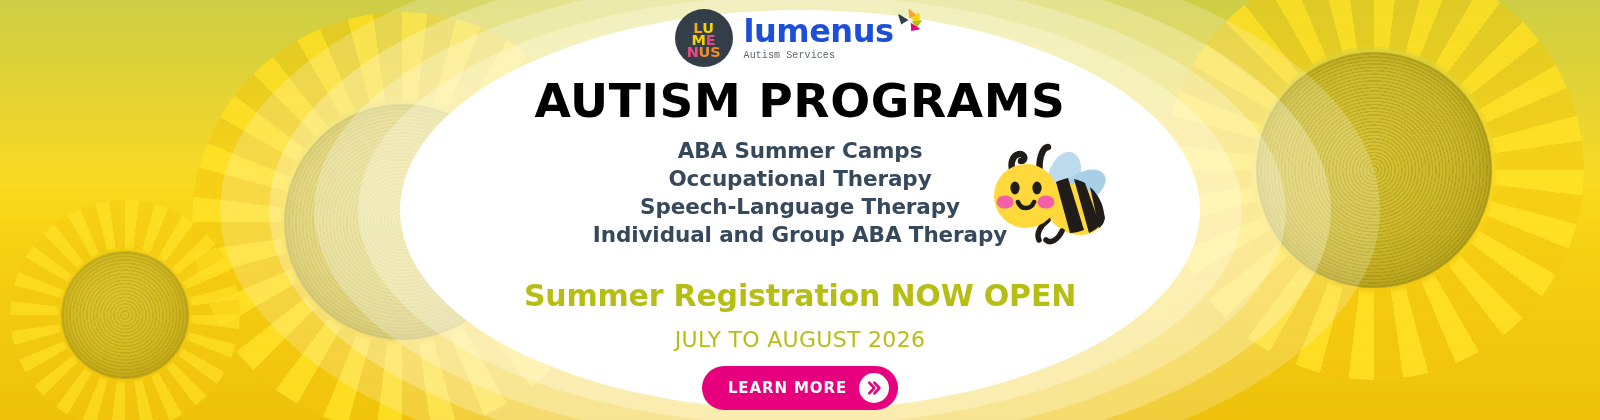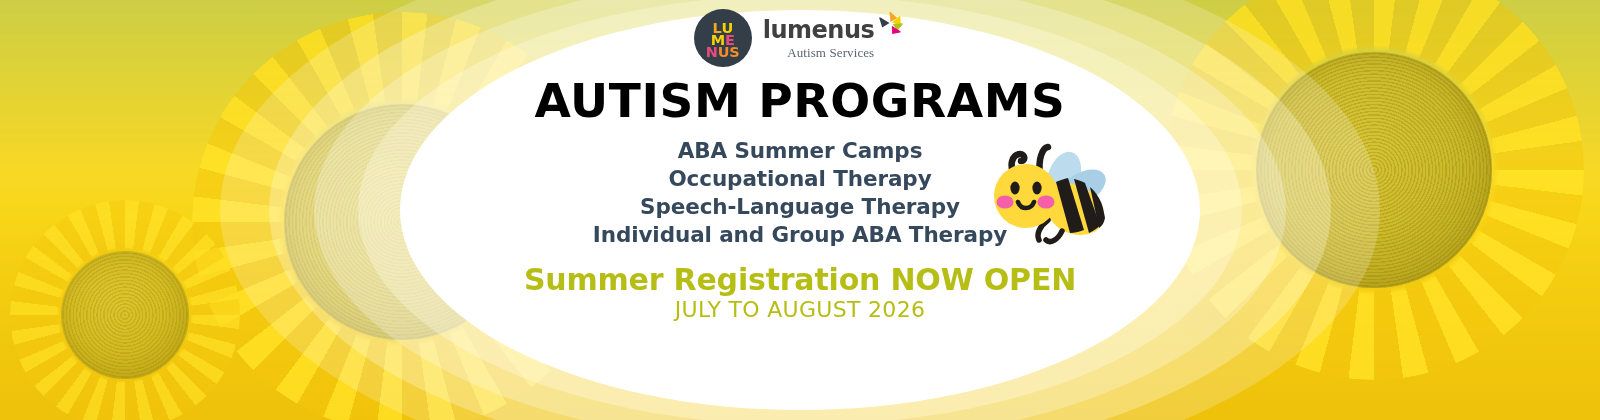--- a/index.html
+++ b/index.html
@@ -164,35 +164,34 @@
   .lm-u { color: #F5D200; }
   .lm-m { color: #F5D200; }
   .lm-e { color: #E8497F; }
   .lm-n { color: #E8497F; }
   .lm-us { color: #F28C28; }
 
   .logo-text { display: flex; align-items: flex-start; gap: 2px; }
   .logo-words { text-align: left; line-height: 1; }
   .logo-word {
     font-family: "DejaVu Sans", sans-serif;
-    font-size: 24px;
-    font-weight: 700;
-    color: #404040;
+    font-size: 32px;
+    font-weight: 700;
+    color: #1d4ed8;
     letter-spacing: -0.5px;
     display: block;
   }
   .logo-sub {
-    font-family: Liberation Serif, serif;
-    font-size: 13px;
+    font-family: Liberation Mono, monospace;
+    font-size: 10px;
     font-weight: 400;
     color: #5B6670;
     display: block;
     margin-top: 4px;
     letter-spacing: .1px;
-    text-align: right;
   }
   .logo-burst { width: 30px; height: 34px; margin-top: -6px; flex: none; }
 
   
   .headline {
     margin-top: 10px;
     font-family: "DejaVu Sans", sans-serif;
     font-weight: 700;
     font-size: 47px;
     letter-spacing: .6px;
@@ -206,32 +205,32 @@
     font-family: "DejaVu Sans", sans-serif;
     font-weight: 700;
     font-size: 21.5px;
     line-height: 1.31;
     color: #36485C;
     letter-spacing: -.1px;
   }
 
   
   .registration {
-    margin-top: 14px;
+    margin-top: 30px;
     font-family: "DejaVu Sans", sans-serif;
     font-weight: 700;
     font-size: 30px;
     color: #B6BE15;
     line-height: 1.05;
     letter-spacing: -.2px;
   }
 
   
   .dates {
-    margin-top: 2px;
+    margin-top: 16px;
     display: flex;
     gap: 40px;
     justify-content: center;
     font-family: "DejaVu Sans", sans-serif;
     font-weight: 400;
     font-size: 22px;
     color: #B6BE15;
     letter-spacing: .3px;
   }
 
@@ -346,20 +345,29 @@
       <div>Speech-Language Therapy</div>
       <div>Individual and Group ABA Therapy</div>
     </div>
 
     <div class="registration">Summer Registration NOW OPEN</div>
 
     <div class="dates">
       <span>JULY TO AUGUST 2026</span>
     </div>
 
+    <button class="cta">
+      <span class="cta-label">LEARN MORE</span>
+      <span class="cta-circle">
+        <svg width="18" height="18" viewBox="0 0 18 18">
+          <path d="M4.2 3.6 L9.2 9 L4.2 14.4" fill="none" stroke="#E6007E" stroke-width="2.6" stroke-linecap="round" stroke-linejoin="round"></path>
+          <path d="M9.4 3.6 L14.4 9 L9.4 14.4" fill="none" stroke="#E6007E" stroke-width="2.6" stroke-linecap="round" stroke-linejoin="round"></path>
+        </svg>
+      </span>
+    </button>
   </div>
 
   <svg class="bee" viewBox="0 0 135 130">
 
     <path d="M38 48 C30 36 34 24 42 24 C47 24 48 31 43 31" fill="none" stroke="#1F1C1A" stroke-width="6.5" stroke-linecap="round"></path>
     <path d="M62 44 C60 30 64 18 70 17" fill="none" stroke="#1F1C1A" stroke-width="6.5" stroke-linecap="round"></path>
 
     <ellipse cx="86" cy="47" rx="16" ry="26" transform="rotate(18 86 47)" fill="#BCDCEE"></ellipse>
     <ellipse cx="104" cy="58" rx="15" ry="26" transform="rotate(60 104 58)" fill="#A8CFE6"></ellipse>
 

